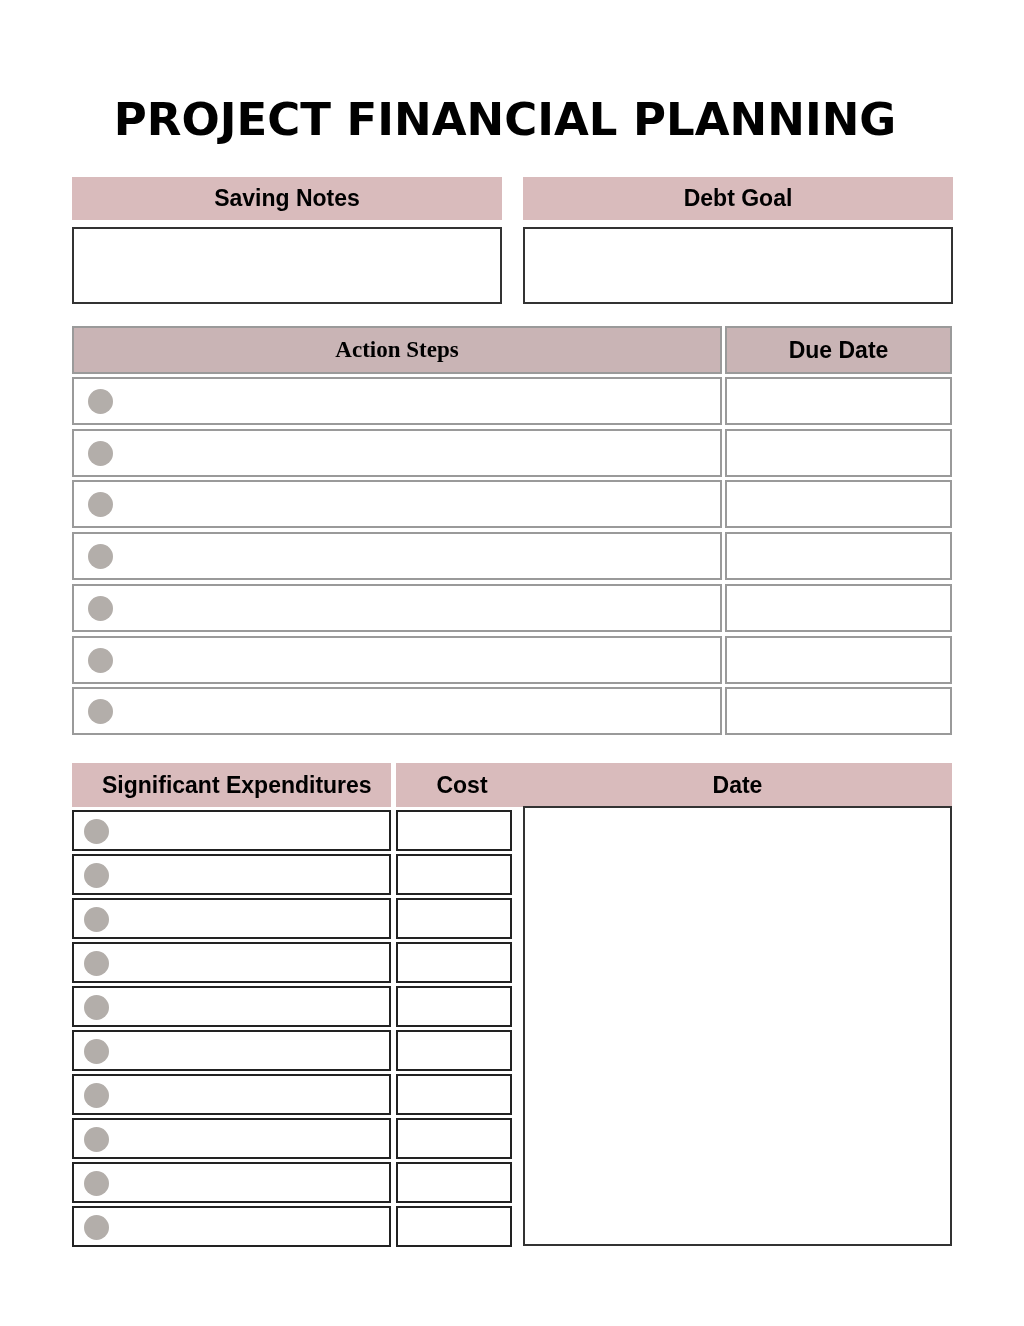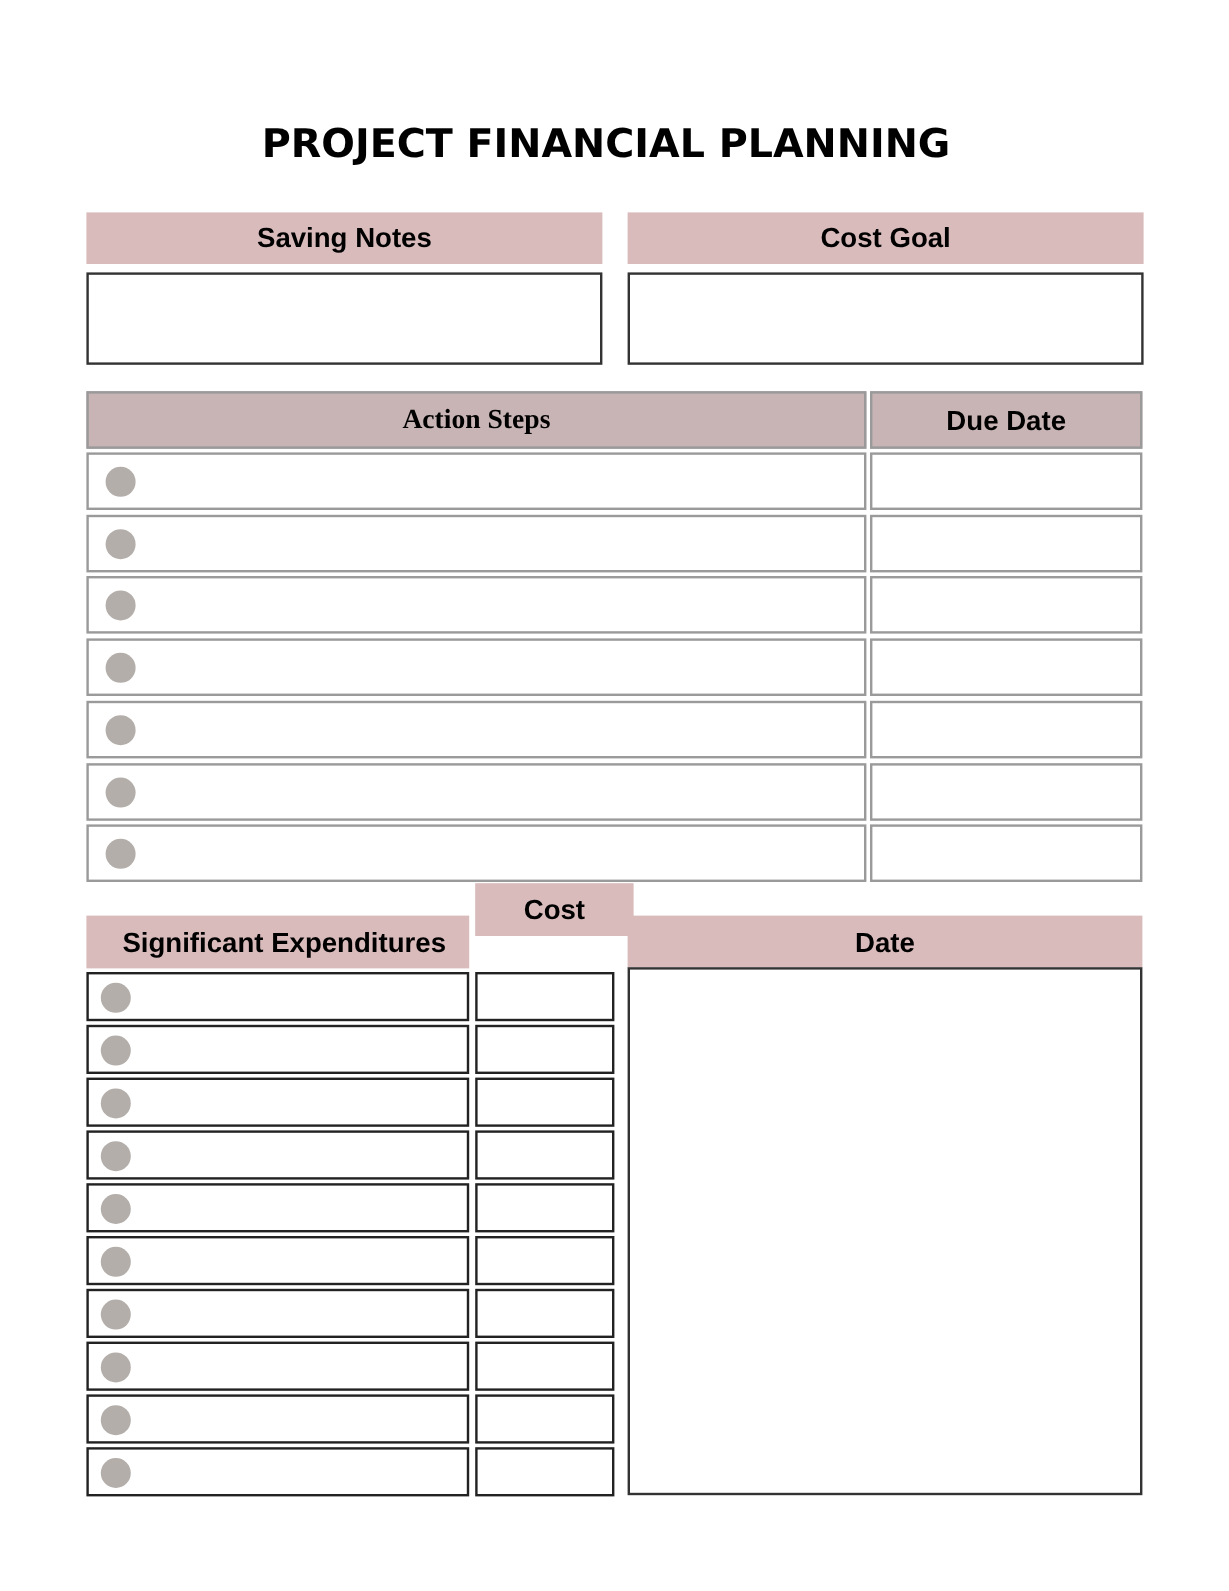--- a/index.html
+++ b/index.html
@@ -1,41 +1,41 @@
 <!DOCTYPE html>
 <html><head>
 <meta charset="utf-8">
 <style>
   * { box-sizing: border-box; margin: 0; padding: 0; }
   html, body { width: 1024px; height: 1326px; background: #ffffff; }
   body { position: relative; font-family: "Liberation Sans", sans-serif; color: #000; }
   .title {
     position: absolute; left: 0; top: 92px; width: 1010px; text-align: center;
-    font-family: "DejaVu Sans", sans-serif; font-weight: bold; font-size: 33px;
+    font-family: "DejaVu Sans", sans-serif; font-weight: bold; font-size: 45px;
     letter-spacing: 0px; line-height: 56px;
   }
   .hdr {
     position: absolute; background: #d9bbbc; font-weight: bold; font-size: 23px;
     display: flex; align-items: center; justify-content: center;
   }
   .hdr.gray { background: #c9b4b5; border: 2px solid #9a9a9a; }
   .box { position: absolute; background: #fff; border: 2px solid #333; }
   .row { position: absolute; background: #fff; border: 2px solid #9a9a9a; }
   .erow { position: absolute; background: #fff; border: 2px solid #222; }
   .dot { position: absolute; width: 25px; height: 25px; border-radius: 50%; background: #b3aeaa; }
 </style>
 </head>
 <body>
 
 <div class="title">PROJECT FINANCIAL PLANNING</div>
 
 <div class="hdr" style="left:72px;top:177px;width:430px;height:43px;">Saving Notes</div>
 <div class="box" style="left:72px;top:227px;width:430px;height:77px;"></div>
 
-<div class="hdr" style="left:523px;top:177px;width:430px;height:43px;">Cost Goal</div>
+<div class="hdr" style="left:523px;top:177px;width:430px;height:43px;">Debt Goal</div>
 <div class="box" style="left:523px;top:227px;width:430px;height:77px;"></div>
 
 <div class="hdr gray" style="left:72px;top:326px;width:650px;height:48px;font-family:Liberation Serif, serif;">Action Steps</div>
 <div class="hdr gray" style="left:725px;top:326px;width:227px;height:48px;">Due Date</div>
 
 <div id="action-rows">
     <div class="row" style="left: 72px; top: 377px; width: 650px; height: 48px;">
       <span class="dot" style="left: 14px; top: 10px;"></span>
       <span style="position: absolute; left: 50px; top: 12px; font-size: 18px;"></span>
     </div>
@@ -66,21 +66,21 @@
     </div>
     <div class="row" style="left: 725px; top: 635.5px; width: 227px; height: 48px;"></div>
     <div class="row" style="left: 72px; top: 687.2px; width: 650px; height: 48px;">
       <span class="dot" style="left: 14px; top: 10px;"></span>
       <span style="position: absolute; left: 50px; top: 12px; font-size: 18px;"></span>
     </div>
     <div class="row" style="left: 725px; top: 687.2px; width: 227px; height: 48px;"></div>
   </div>
 
 <div class="hdr" style="left:72px;top:763px;width:319px;height:44px;padding-left:30px;justify-content:flex-start;">Significant Expenditures</div>
-<div class="hdr" style="left:396px;top:736px;width:132px;height:44px;text-align:center;">Cost</div>
+<div class="hdr" style="left:396px;top:763px;width:132px;height:44px;text-align:center;">Cost</div>
 
 <div id="exp-rows">
     <div class="erow" style="left: 72px; top: 810px; width: 319px; height: 41px;">
       <span class="dot" style="left: 10px; top: 7px;"></span>
       <span style="position: absolute; left: 46px; top: 9px; font-size: 17px;"></span>
     </div>
     <div class="erow" style="left: 396px; top: 810px; width: 116px; height: 41px;"></div>
     <div class="erow" style="left: 72px; top: 854px; width: 319px; height: 41px;">
       <span class="dot" style="left: 10px; top: 7px;"></span>
       <span style="position: absolute; left: 46px; top: 9px; font-size: 17px;"></span>

